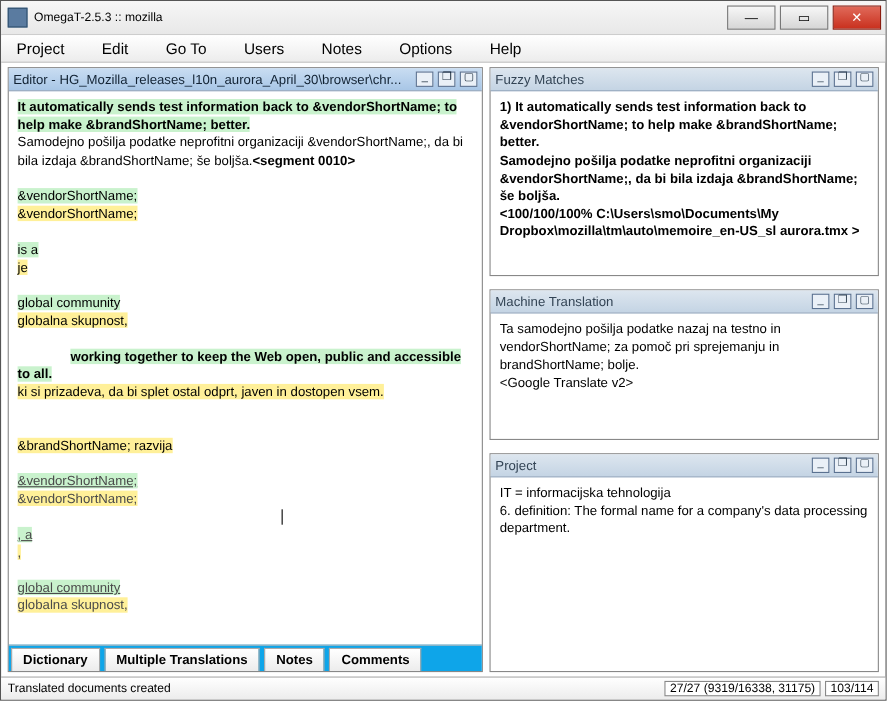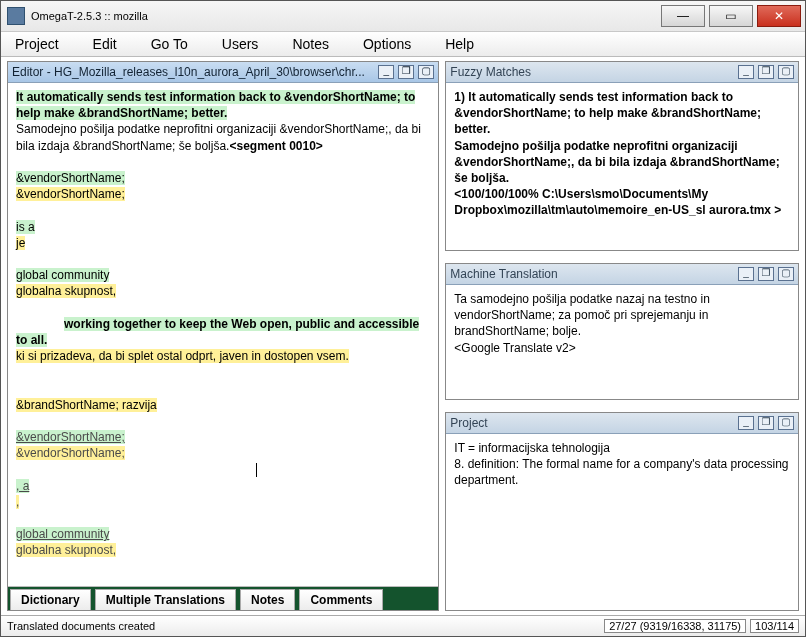--- a/index.html
+++ b/index.html
@@ -16,21 +16,21 @@
   .column { display:flex; flex-direction:column; gap:6px; min-height:0;}
   .col-left { flex: 1 1 55%; }
   .col-right { flex: 1 1 45%; gap: 12px; }
   .pane { border:1px solid #888; display:flex; flex-direction:column; background:#fff; min-height:0;}
   .pane-header { height:20px; background:linear-gradient(#dde6ef,#c4d4e4); border-bottom:1px solid #8aa0b8; display:flex; align-items:center; padding:0 4px; color:#345; font-size:12px;}
   .pane-header .label{ white-space:nowrap; overflow:hidden; text-overflow:ellipsis; }
   .pane-header.active { background:linear-gradient(#c9ddf2,#a8c6e6); color:#123;}
   .pane-controls { margin-left:auto; display:flex; gap:4px;}
   .pane-controls .pc { width:14px; height:12px; border:1px solid #5a7190; font-size:10px; line-height:10px; text-align:center; background:#eaf0f7; cursor:default;}
   .pane-body { flex:1 1 auto; overflow:auto; padding:6px 8px; line-height:1.35; position:relative;}
-  .bottom-tabs { display:flex; border-top:1px solid #bbb; background:#14532d;}
+  .bottom-tabs { display:flex; border-top:1px solid #bbb; background:#0ea5e9;}
   .bottom-tabs .tab { border:1px solid #aaa; border-bottom:none; background:linear-gradient(#fff,#ececec); padding:3px 10px; margin:2px 2px 0 2px; font-weight:bold; font-size:12px; cursor:default;}
   .statusbar { height:20px; border-top:1px solid #aaa; background:linear-gradient(#fff,#ececec); display:flex; align-items:center; padding:0 6px; font-size:11px;justify-content:space-between;}
   .statusbar .spacer{flex:1;}
   .stat-box { border:1px solid #888; background:#fff; padding:0 4px; margin-left:4px;}
   
   .seg-src { background:#c9f2cd; font-weight:bold;}
   .seg-trg { background:#fff099;}
   .seg-src.dim { background:#c9f2cd; font-weight:normal; text-decoration:underline; color:#4a4a4a;}
   .seg-trg.dim { color:#4a4a4a;}
   .plain { }
@@ -144,21 +144,21 @@
       <div class="pane-header">
         <span class="label">Project</span>
         <div class="pane-controls">
           <div class="pc">_</div>
           <div class="pc">❐</div>
           <div class="pc">▢</div>
         </div>
       </div>
       <div class="pane-body glossary">
         <div>IT = informacijska tehnologija</div>
-        <div>8. definition: The formal name for a company's data processing department.</div>
+        <div>6. definition: The formal name for a company's data processing department.</div>
         <br>
       </div>
     </div>
   </div>
 </div>
 
 <div class="statusbar">
   <span>Translated documents created</span>
   <span class="spacer"></span>
   <span class="stat-box">27/27 (9319/16338, 31175)</span>

